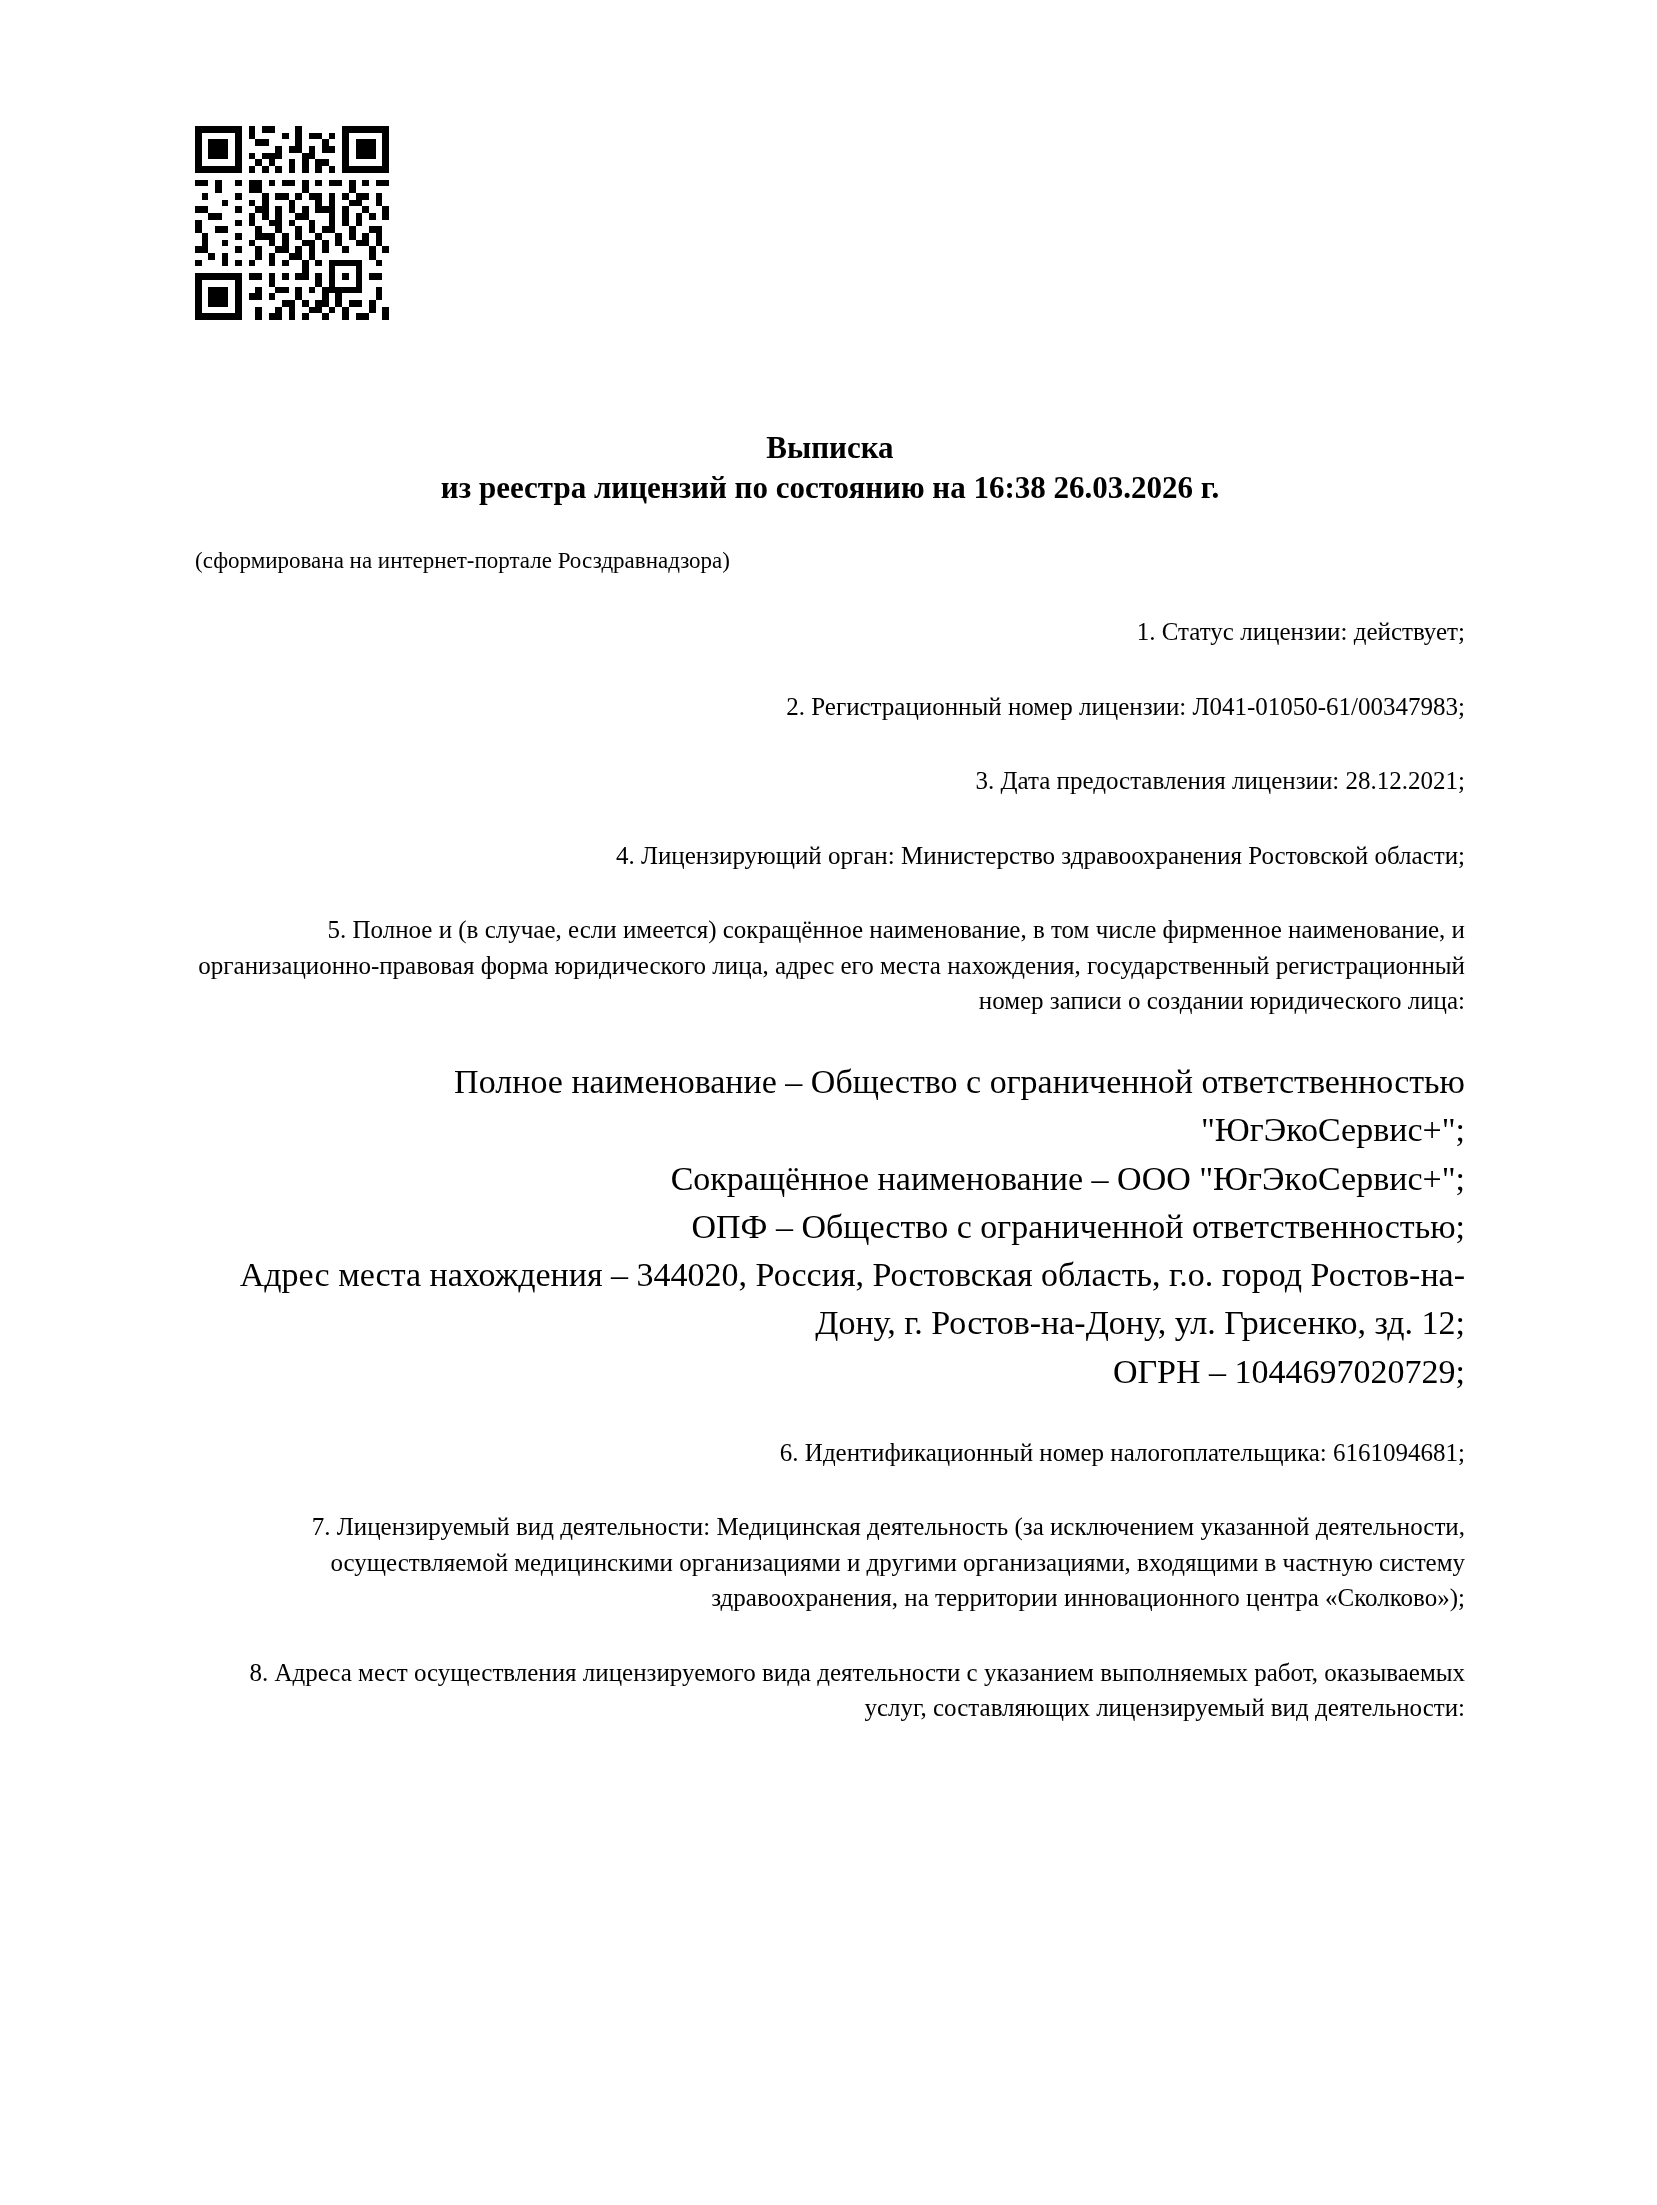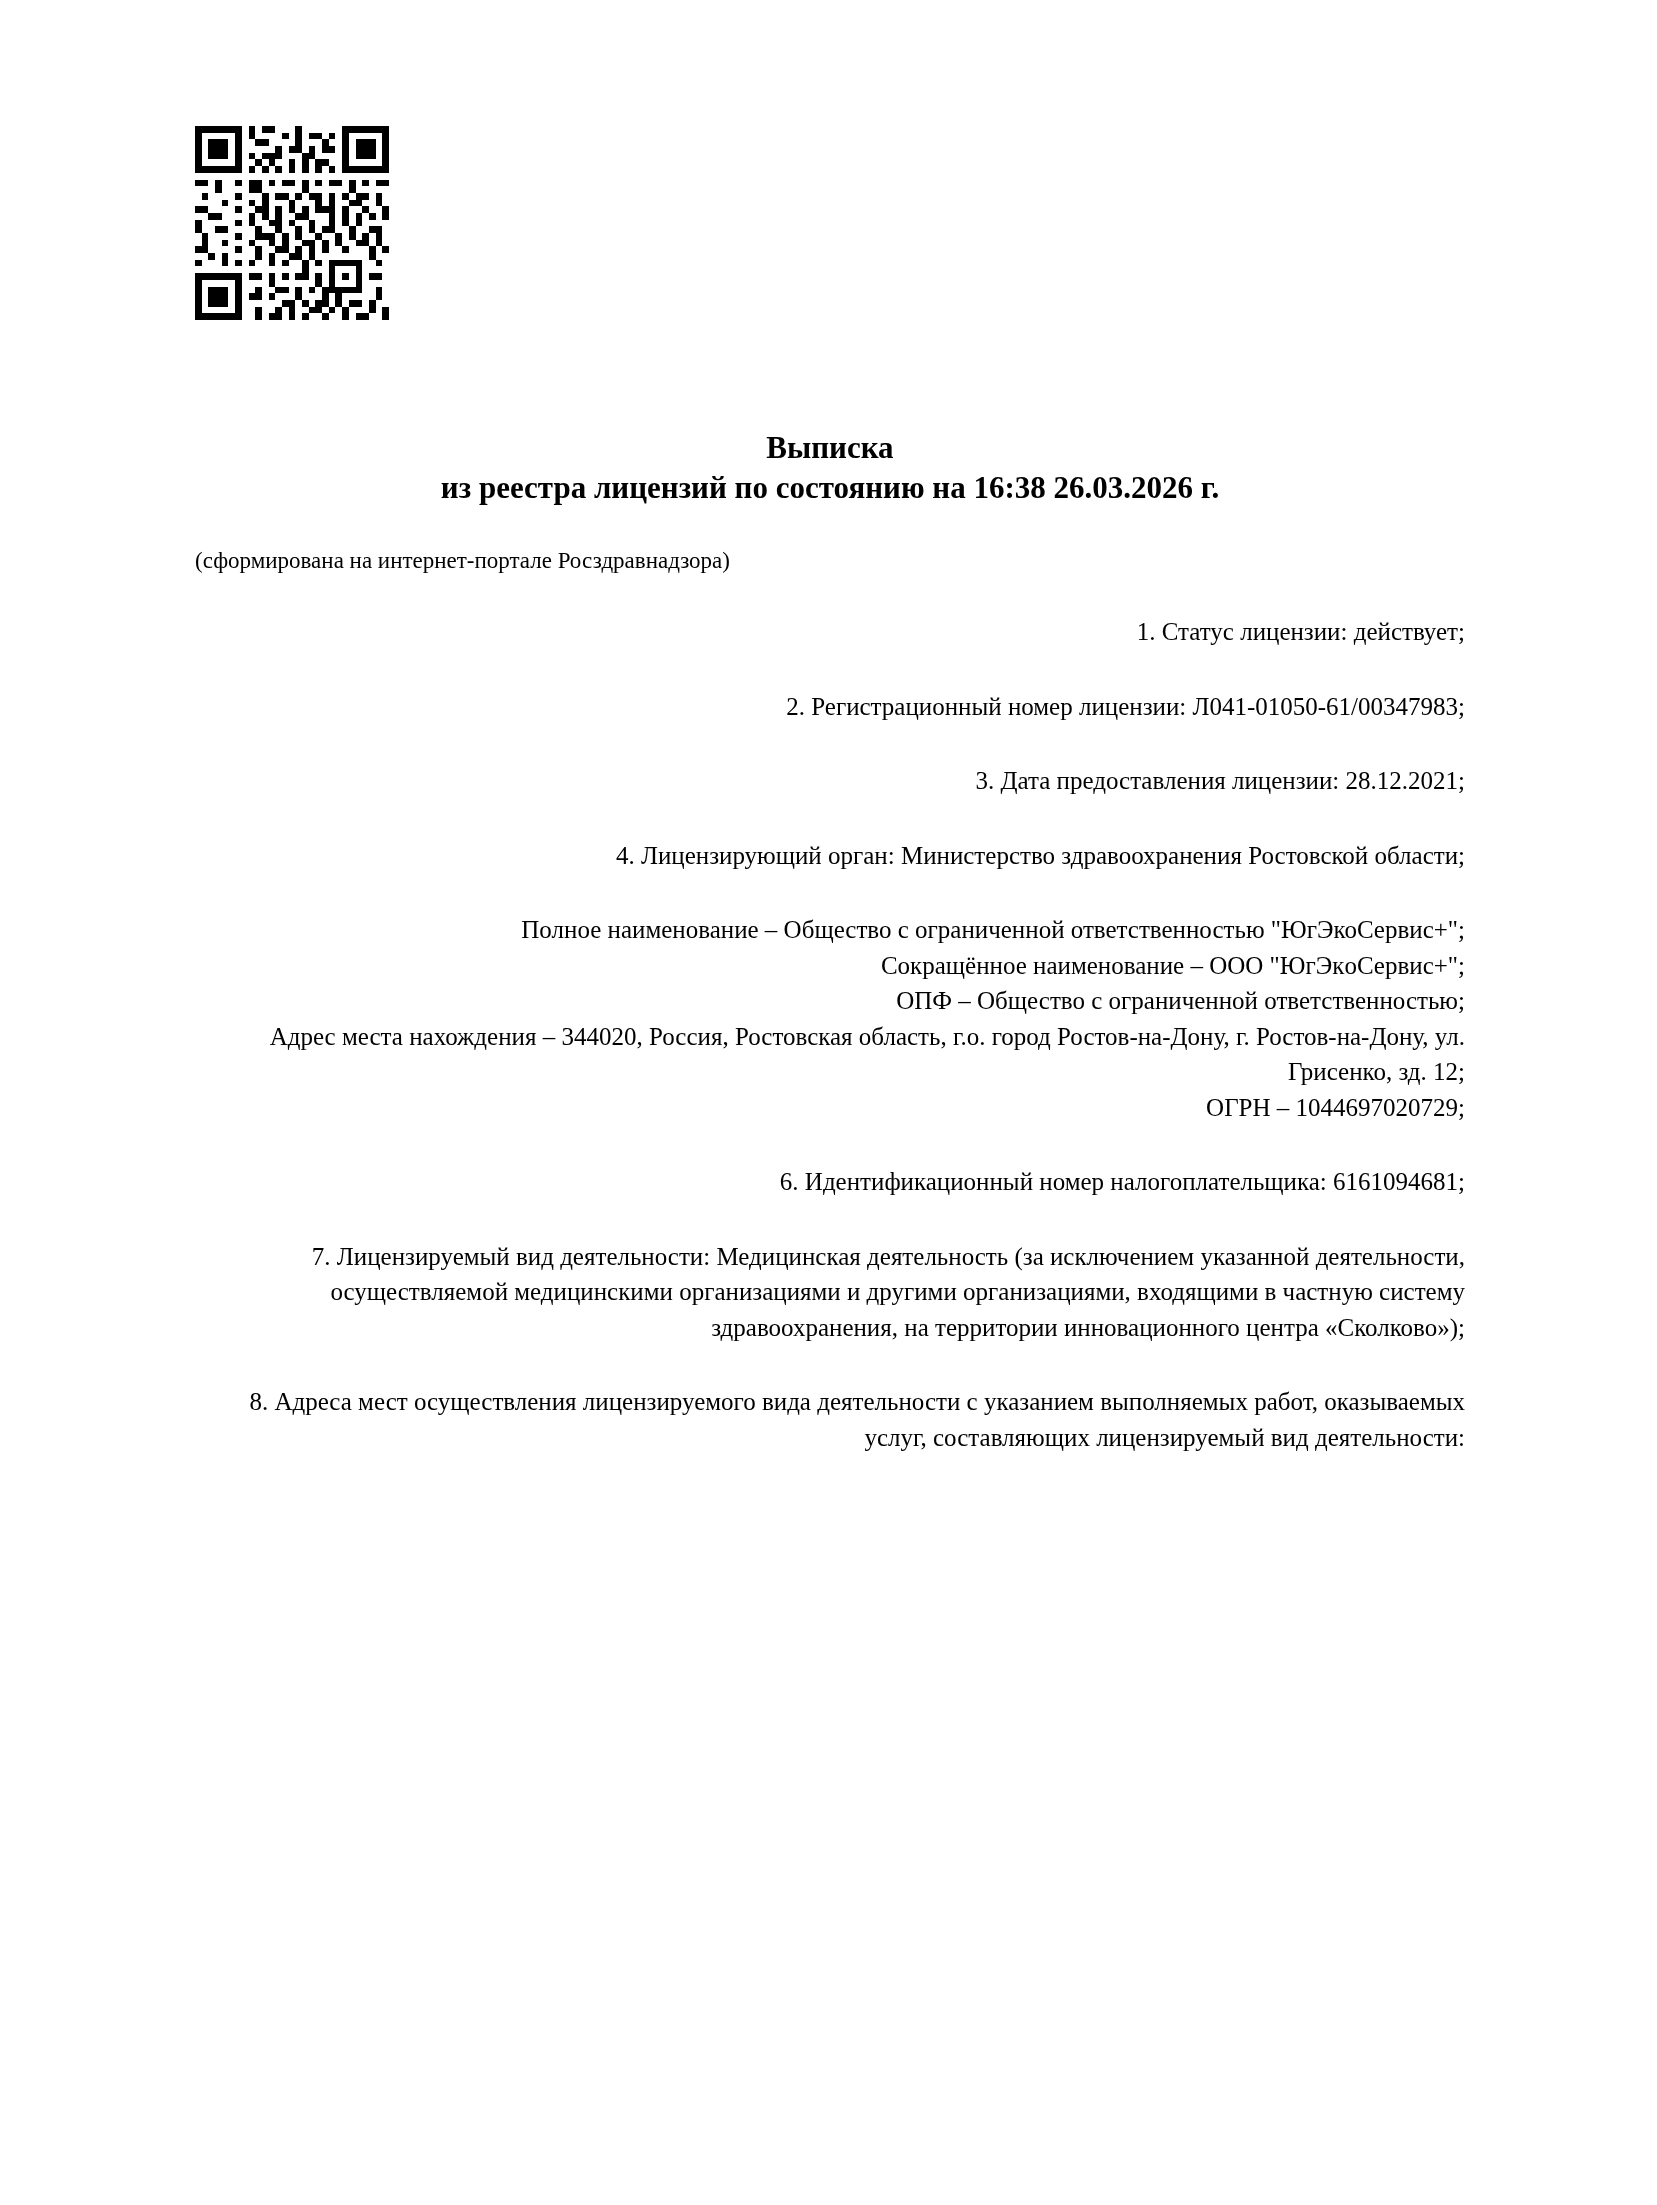--- a/index.html
+++ b/index.html
@@ -54,21 +54,21 @@
   }
 
   .para {
     font-size: 25px;
     line-height: 1.42;
     margin-top: 39px;
     text-align: right;
   }
   .block-lines .line {
     display: block;
-    font-size: 25px;
+    font-size: 34px;
     line-height: 1.42;
   }
 </style>
 </head>
 <body>
 
 <div class="page">
 
   <div class="qr">
     <svg viewBox="0 0 29 29" shape-rendering="crispEdges" xmlns="http://www.w3.org/2000/svg">
@@ -260,20 +260,21 @@
       <span class="title-line1">Выписка</span>
       <span class="title-line2">из реестра лицензий по состоянию на 16:38 26.03.2026 г.</span>
     </div>
 
     <div class="subtitle">(сформирована на интернет-портале Росздравнадзора)</div>
 
     <p class="para">1. Статус лицензии: действует;</p>
     <p class="para">2. Регистрационный номер лицензии: Л041-01050-61/00347983;</p>
     <p class="para">3. Дата предоставления лицензии: 28.12.2021;</p>
     <p class="para">4. Лицензирующий орган: Министерство здравоохранения Ростовской области;</p>
+    <p class="para">5. Полное и (в случае, если имеется) сокращённое наименование, в том числе фирменное наименование, и организационно-правовая форма юридического лица, адрес его места нахождения, государственный регистрационный номер записи о создании юридического лица:</p>
 
     <div class="para block-lines">
       <span class="line">Полное наименование – Общество с ограниченной ответственностью "ЮгЭкоСервис+";</span>
       <span class="line">Сокращённое наименование – ООО "ЮгЭкoСервис+";</span>
       <span class="line">ОПФ – Общество с ограниченной ответственностью;</span>
       <span class="line">Адрес места нахождения – 344020, Россия, Ростовская область, г.о. город Ростов-на-Дону, г. Ростов-на-Дону, ул. Грисенко, зд. 12;</span>
       <span class="line">ОГРН – 1044697020729;</span>
     </div>
 
     <p class="para">6. Идентификационный номер налогоплательщика: 6161094681;</p>

